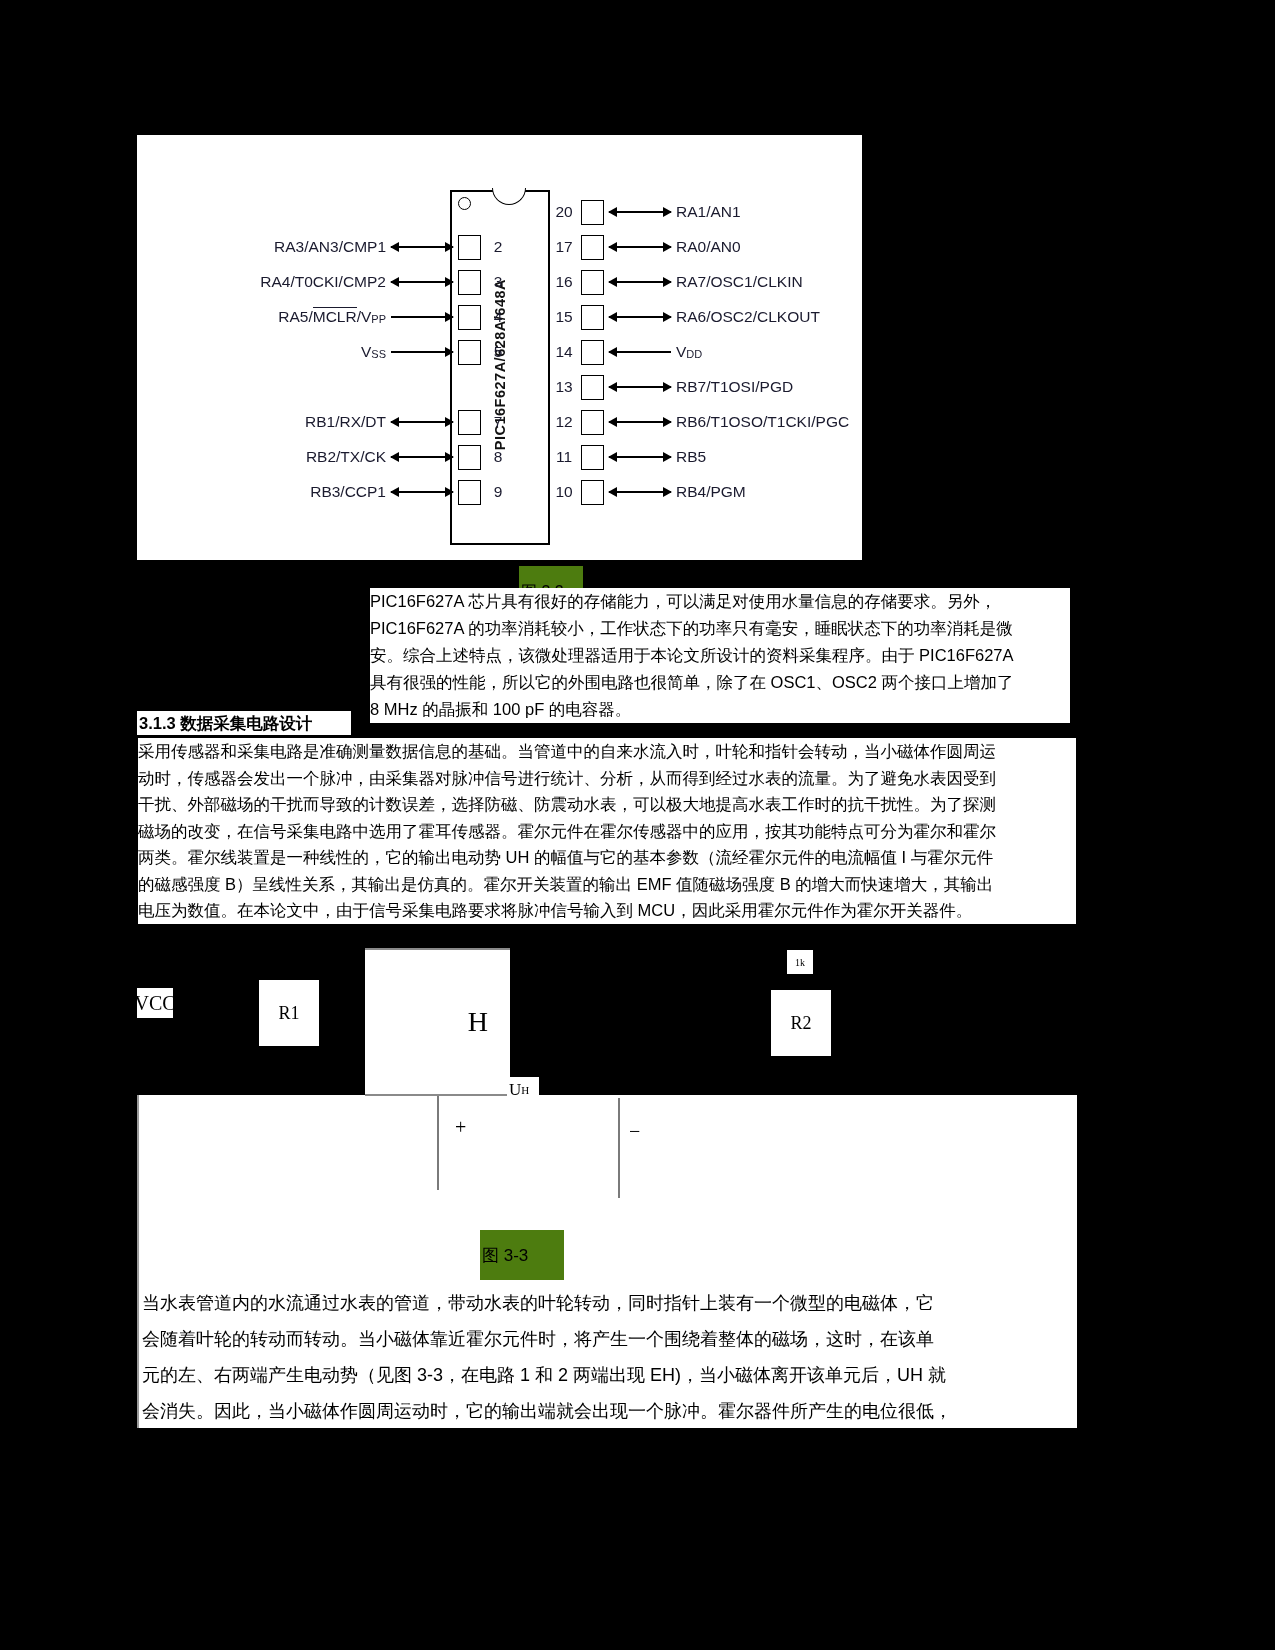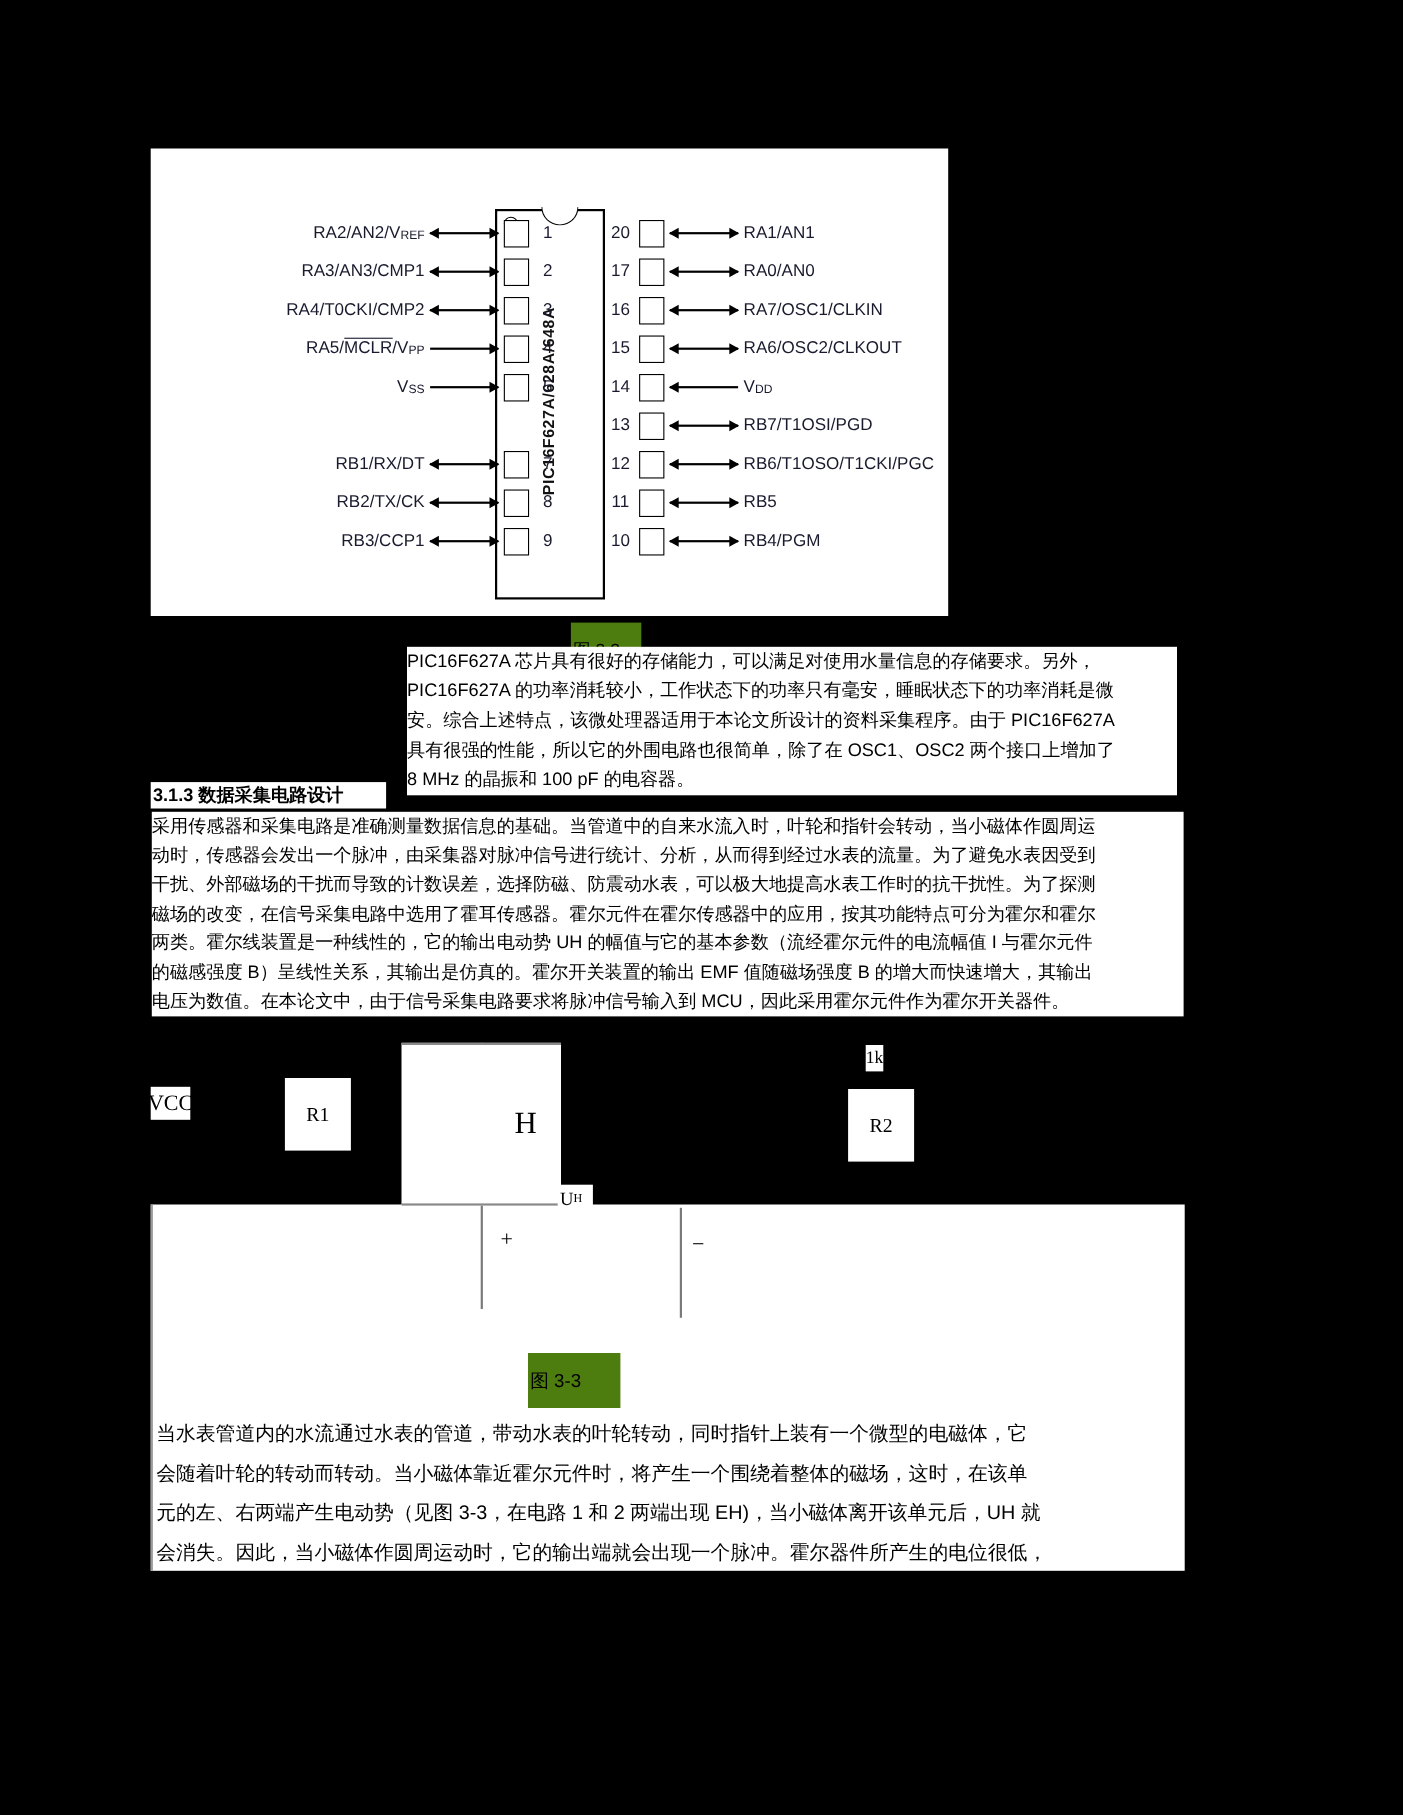--- a/index.html
+++ b/index.html
@@ -248,22 +248,22 @@
     width: 60px; height: 66px;
     font-size: 18px;
   }
   #res-r2 {
     left: 634px; top: 70px;
     width: 60px; height: 66px;
     font-size: 18px;
   }
   #label-1k {
     left: 650px; top: 30px;
-    width: 16px; height: 24px;
-    font-size: 16px;
+    width: 26px; height: 24px;
+    font-size: 10px;
   }
   #label-uh {
     left: 370px; top: 157px;
     width: 30px; height: 26px;
     font-size: 17px;
     justify-content: flex-start;
     padding-left: 2px;
   }
   #label-uh sub { font-size: 11px; }
   .sign {
@@ -287,30 +287,20 @@
 
   <div id="pinout-figure">
 
     <div id="chip-body"></div>
     <div id="chip-dot"></div>
     <div id="chip-notch"></div>
     <div id="chip-name">
       <span>PIC16F627A/628A/648A</span>
     </div>
 
-    <div class="pin-row left" style="top:60px">
-      <span class="pin-label">RA2/AN2/V<sub>REF</sub></span>
-      <span class="arrow-wrap" style="width:62px">
-          <i class="shaft"></i>
-          <i class="head-l"></i>
-          <i class="head-r"></i>
-        </span>
-      <span class="pin-box"></span>
-      <span class="pin-num">1</span>
-    </div>
     <div class="pin-row left" style="top:95px">
       <span class="pin-label">RA3/AN3/CMP1</span>
       <span class="arrow-wrap" style="width:62px">
           <i class="shaft"></i>
           <i class="head-l"></i>
           <i class="head-r"></i>
         </span>
       <span class="pin-box"></span>
       <span class="pin-num">2</span>
     </div>

